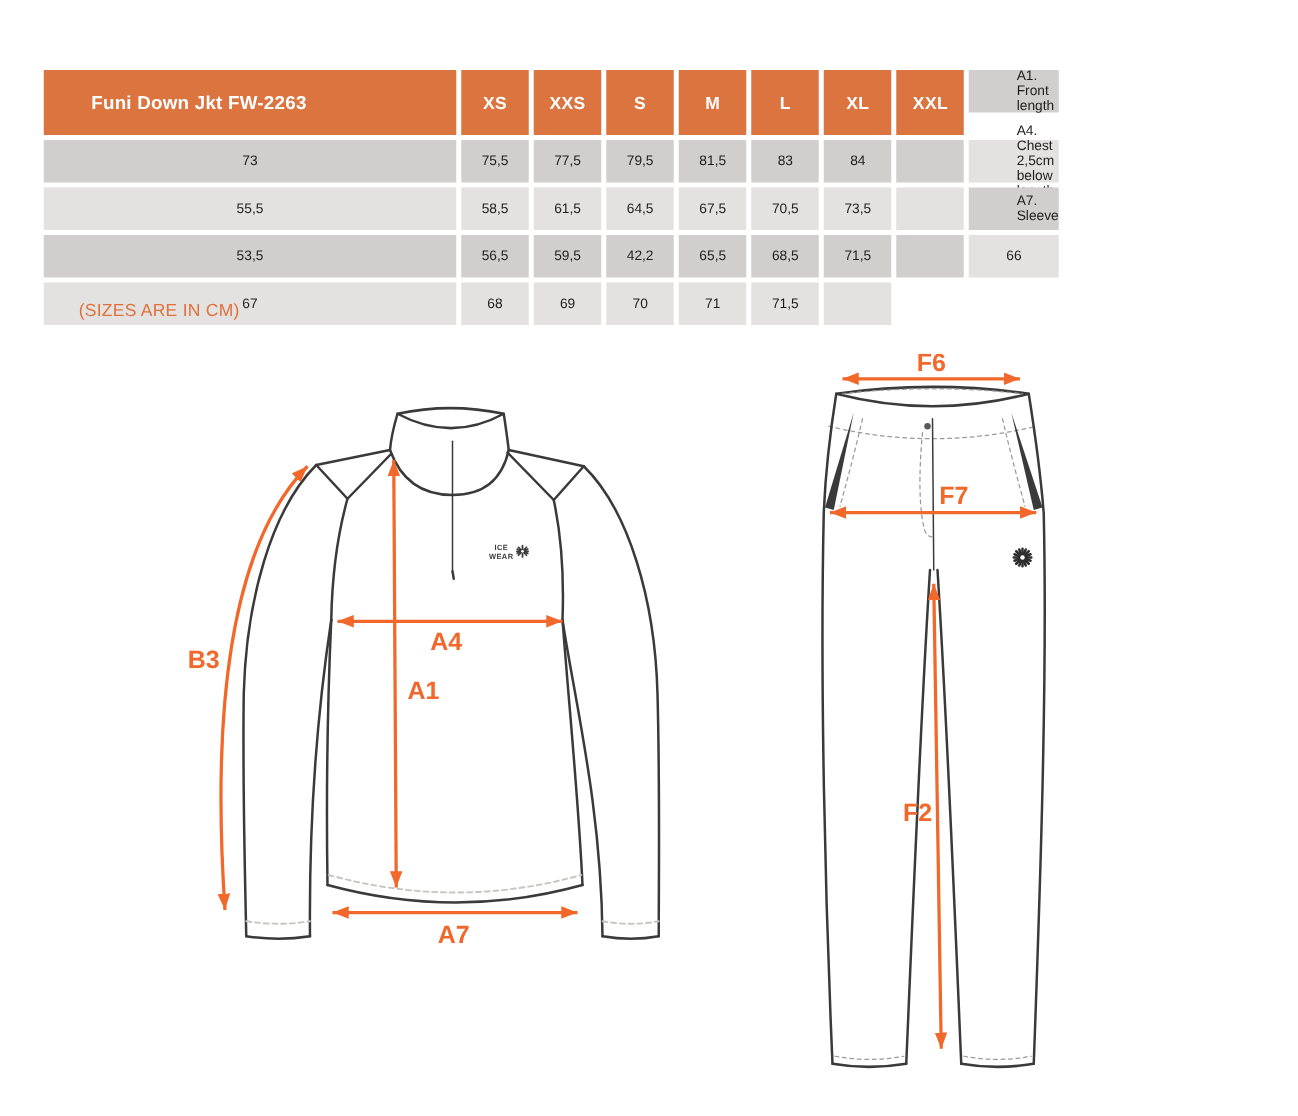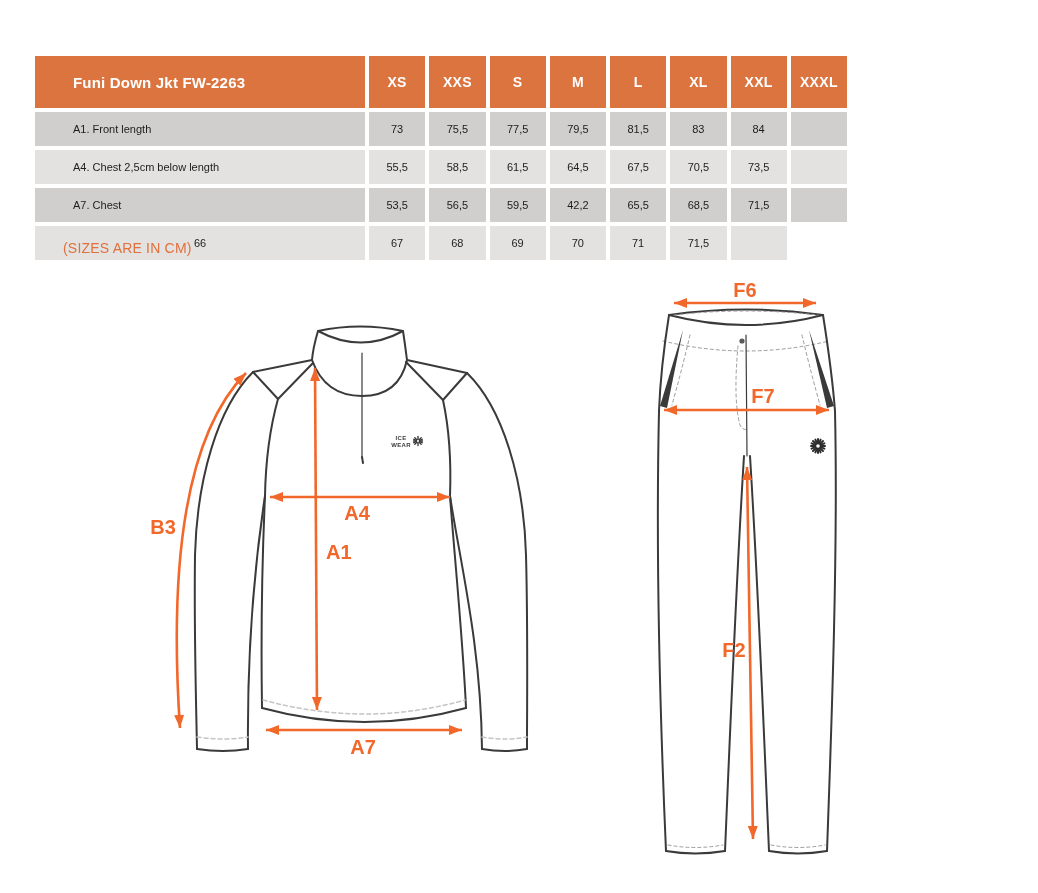--- a/index.html
+++ b/index.html
@@ -41,21 +41,20 @@
 
 <div class="tbl">
   <div class="c h t">Funi Down Jkt FW-2263</div>
   <div class="c h">XS</div>
   <div class="c h">XXS</div>
   <div class="c h">S</div>
   <div class="c h">M</div>
   <div class="c h">L</div>
   <div class="c h">XL</div>
   <div class="c h">XXL</div>
-  <div class="c h">XXXL</div>
 
   <div class="c l dark">A1. Front length</div>
   <div class="c v dark">73</div>
   <div class="c v dark">75,5</div>
   <div class="c v dark">77,5</div>
   <div class="c v dark">79,5</div>
   <div class="c v dark">81,5</div>
   <div class="c v dark">83</div>
   <div class="c v dark">84</div>
   <div class="c v dark"></div>
@@ -63,21 +62,21 @@
   <div class="c l light">A4. Chest 2,5cm below length</div>
   <div class="c v light">55,5</div>
   <div class="c v light">58,5</div>
   <div class="c v light">61,5</div>
   <div class="c v light">64,5</div>
   <div class="c v light">67,5</div>
   <div class="c v light">70,5</div>
   <div class="c v light">73,5</div>
   <div class="c v light"></div>
 
-  <div class="c l dark">A7. Chest</div>
+  <div class="c l dark">A7. Sleeve</div>
   <div class="c v dark">53,5</div>
   <div class="c v dark">56,5</div>
   <div class="c v dark">59,5</div>
   <div class="c v dark">42,2</div>
   <div class="c v dark">65,5</div>
   <div class="c v dark">68,5</div>
   <div class="c v dark">71,5</div>
   <div class="c v dark"></div>
 
   <div class="c v light">66</div>

